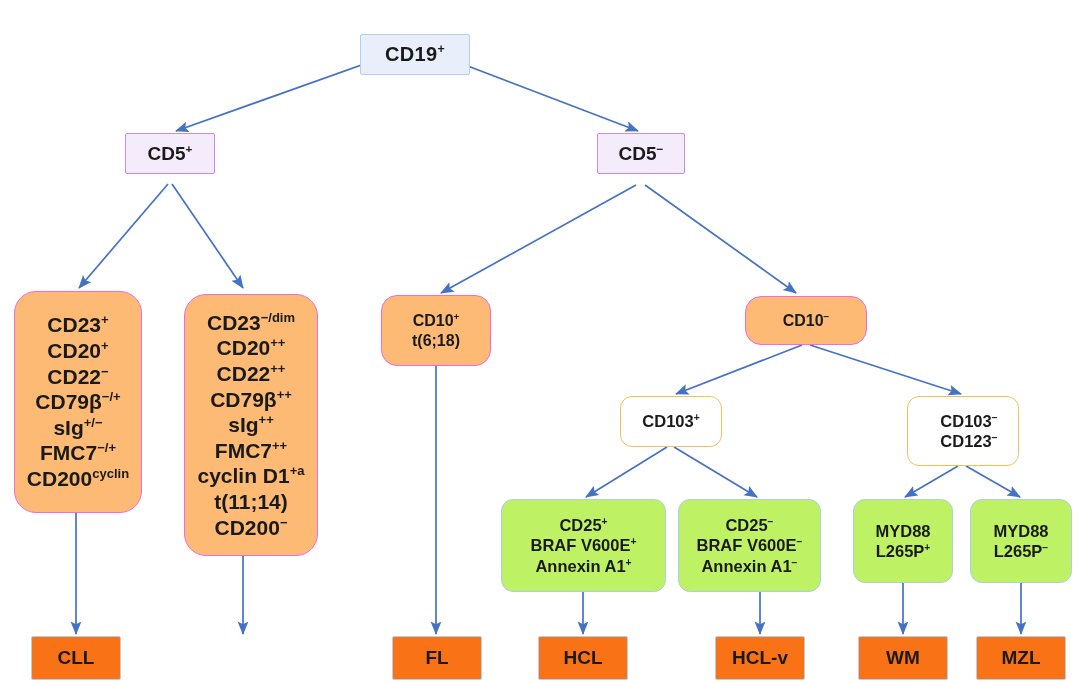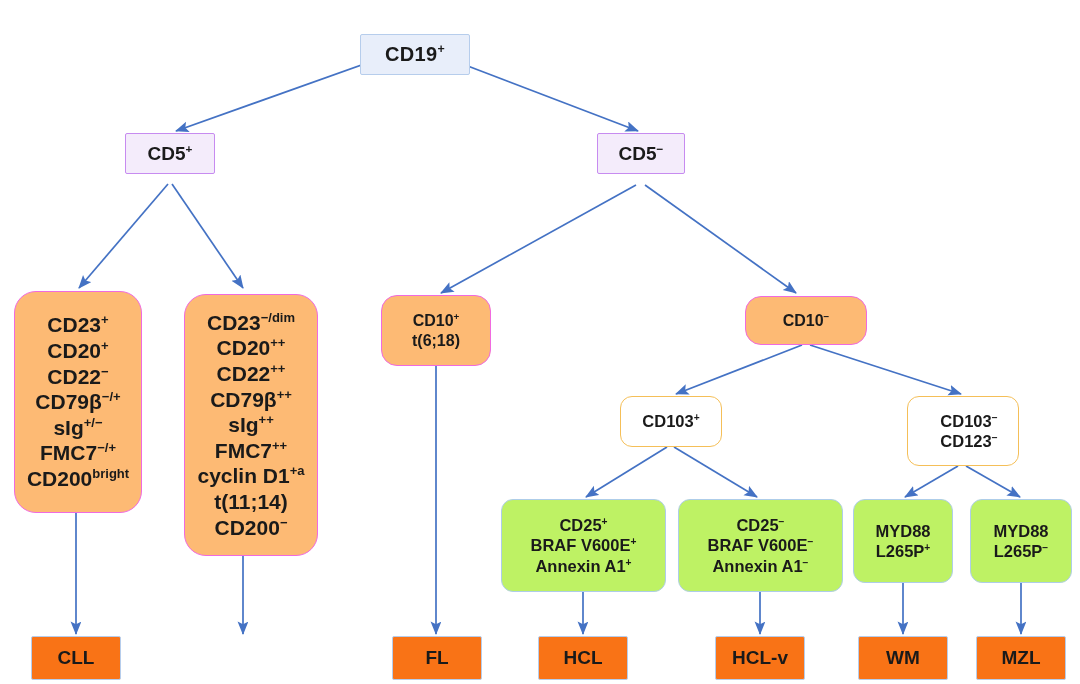--- a/index.html
+++ b/index.html
@@ -101,21 +101,21 @@
 
   <div class="node n-purple" style="left:125px;top:133px;width:90px;height:41px;">
     <span class="txt">CD5<sup>+</sup></span>
   </div>
 
   <div class="node n-purple" style="left:597px;top:133px;width:88px;height:41px;">
     <span class="txt">CD5<sup>−</sup></span>
   </div>
 
   <div class="node n-magenta big" style="left:14px;top:291px;width:128px;height:222px;">
-    <span class="txt"><span class="sub-line">CD23<sup>+</sup></span><br><span class="sub-line">CD20<sup>+</sup></span><br><span class="sub-line">CD22<sup>−</sup></span><br><span class="sub-line">CD79β<sup>−/+</sup></span><br><span class="sub-line">sIg<sup>+/−</sup></span><br><span class="sub-line">FMC7<sup>−/+</sup></span><br><span class="sub-line">CD200<sup>bright</sup></span></span>
+    <span class="txt"><span class="sub-line">CD23<sup>+</sup></span><br><span class="sub-line">CD20<sup>+</sup></span><br><span class="sub-line">CD22<sup>−</sup></span><br><span class="sub-line">CD79β<sup>−/+</sup></span><br><span class="sub-line">sIg<sup>+/−</sup></span><br><span class="sub-line">FMC7<sup>−/+</sup></span><br><span class="sub-line">CD200<sup>cyclin</sup></span></span>
   </div>
 
   <div class="node n-magenta big" style="left:184px;top:294px;width:134px;height:262px;">
     <span class="txt"><span class="sub-line">CD23<sup>−/dim</sup></span><br><span class="sub-line">CD20<sup>++</sup></span><br><span class="sub-line">CD22<sup>++</sup></span><br><span class="sub-line">CD79β<sup>++</sup></span><br><span class="sub-line">sIg<sup>++</sup></span><br><span class="sub-line">FMC7<sup>++</sup></span><br><span class="sub-line">cyclin D1<sup>+a</sup></span><br><span class="sub-line">t(11;14)</span><br><span class="sub-line">CD200<sup>−</sup></span></span>
   </div>
 
   <div class="node n-magenta" style="left:381px;top:295px;width:110px;height:71px;">
     <span class="txt"><span class="sub-line">CD10<sup>+</sup></span><br><span class="sub-line">t(6;18)</span></span>
   </div>
 
@@ -128,21 +128,21 @@
   </div>
 
   <div class="node n-orange" style="left:907px;top:396px;width:112px;height:70px;padding-left:12px;">
     <span class="txt"><span class="sub-line">CD103<sup>−</sup></span><br><span class="sub-line">CD123<sup>−</sup></span></span>
   </div>
 
   <div class="node n-lblue" style="left:501px;top:499px;width:165px;height:93px;">
     <span class="txt"><span class="sub-line">CD25<sup>+</sup></span><br><span class="sub-line">BRAF V600E<sup>+</sup></span><br><span class="sub-line">Annexin A1<sup>+</sup></span></span>
   </div>
 
-  <div class="node n-lblue" style="left:678px;top:499px;width:165px;height:93px;">
+  <div class="node n-lblue" style="left:678px;top:499px;width:143px;height:93px;">
     <span class="txt"><span class="sub-line">CD25<sup>−</sup></span><br><span class="sub-line">BRAF V600E<sup>−</sup></span><br><span class="sub-line">Annexin A1<sup>−</sup></span></span>
   </div>
 
   <div class="node n-lblue" style="left:853px;top:499px;width:100px;height:84px;">
     <span class="txt"><span class="sub-line">MYD88</span><br><span class="sub-line">L265P<sup>+</sup></span></span>
   </div>
 
   <div class="node n-lblue" style="left:970px;top:499px;width:102px;height:84px;">
     <span class="txt"><span class="sub-line">MYD88</span><br><span class="sub-line">L265P<sup>−</sup></span></span>
   </div>

